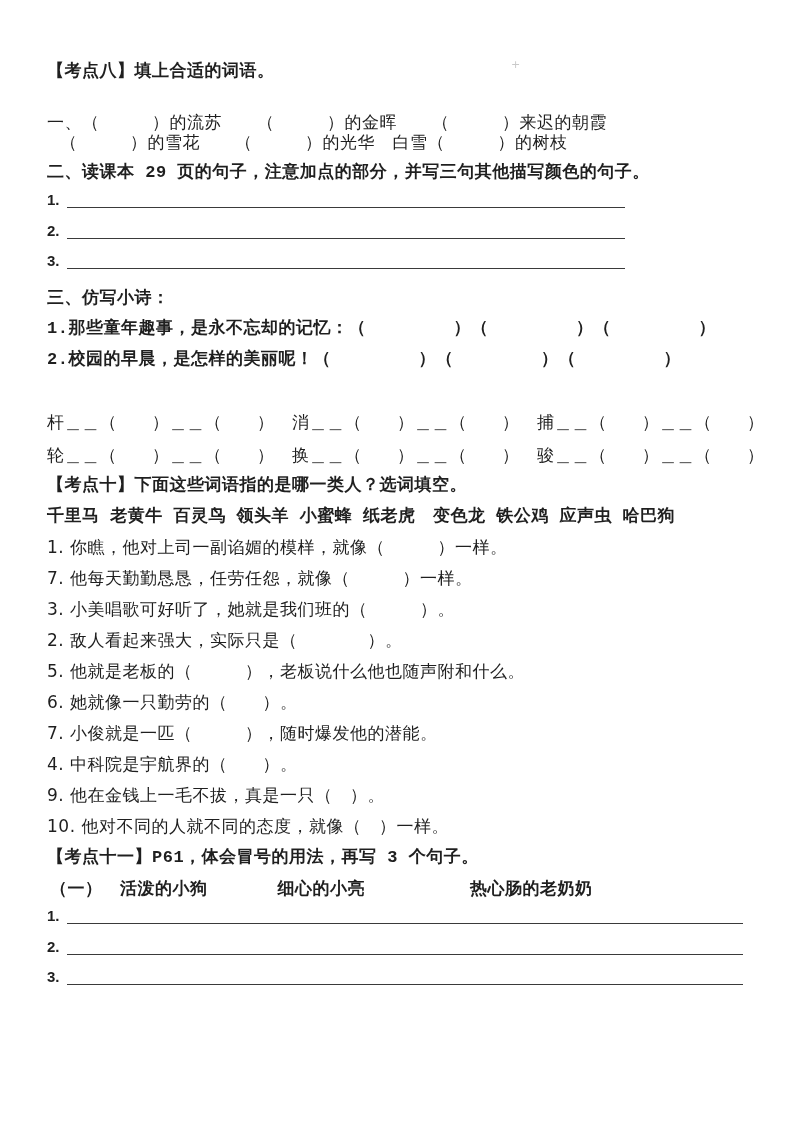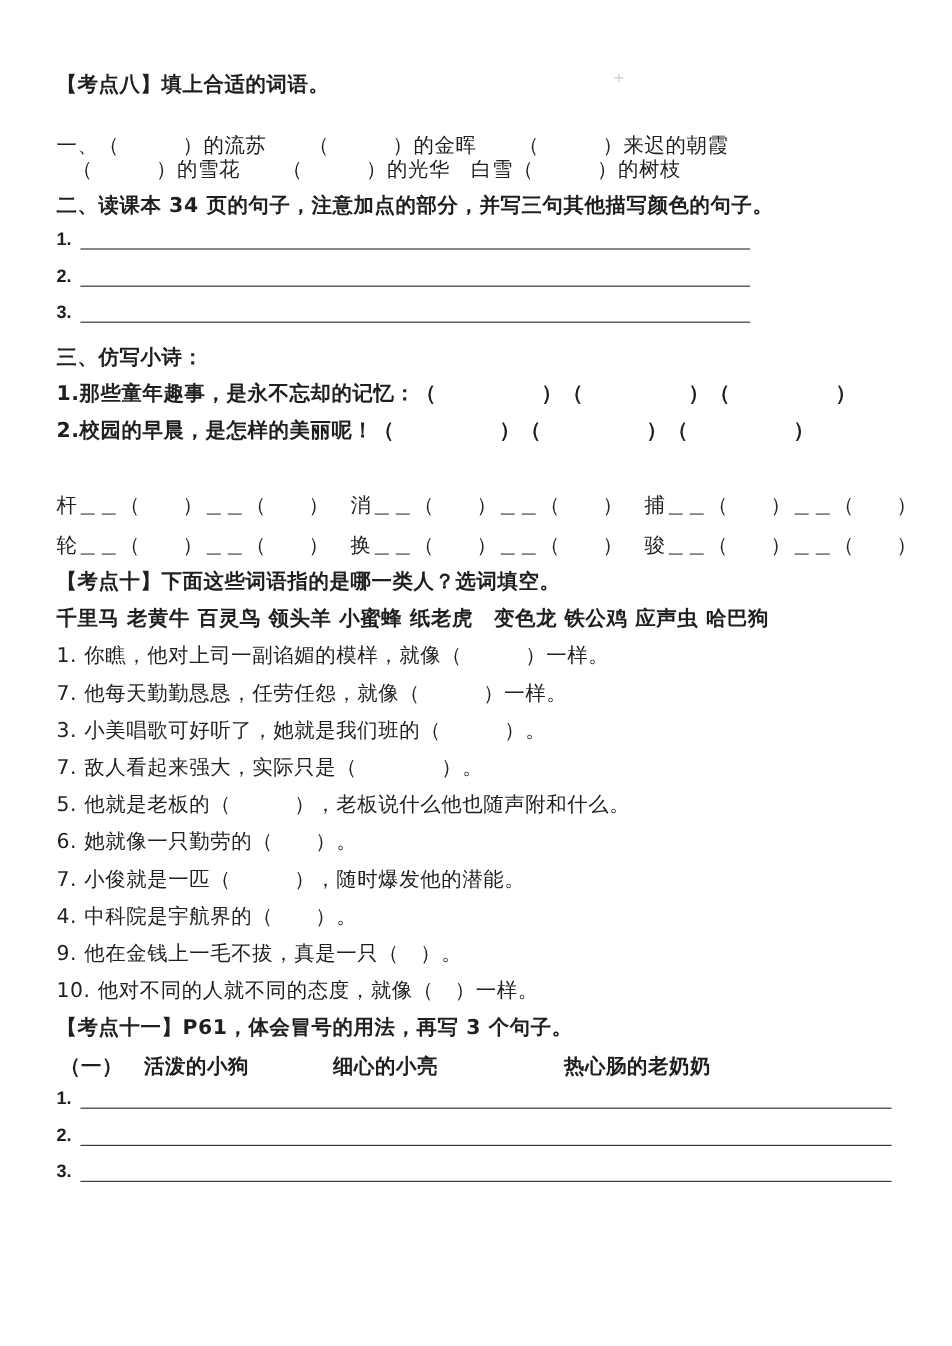--- a/index.html
+++ b/index.html
@@ -5,21 +5,21 @@
   html,body{margin:0;padding:0;}
   body{
     width:793px;height:1122px;background:#ffffff;position:relative;
     font-family:"DejaVu Sans",sans-serif;color:#1f1f1f;overflow:hidden;
   }
   .page{position:absolute;inset:0;background:#ffffff;}
   .t{
     position:absolute;left:47px;font-size:17px;line-height:21px;
     white-space:pre;letter-spacing:.5px;color:#1f1f1f;
   }
-  .b{font-weight:700;}
+  .b{font-weight:700;font-family:Liberation Mono, monospace;}
   .blank-row{
     position:absolute;left:47px;display:flex;align-items:flex-end;gap:7px;
   }
   .num{
     font-family:"Liberation Sans",sans-serif;font-size:15px;line-height:16px;
     color:#1f1f1f;font-weight:700;
   }
   .rule{
     display:inline-block;height:15px;border-bottom:1.6px solid #3a3a3a;
   }
@@ -34,21 +34,21 @@
 <body>
 
 <div class="page">
 
   <span class="artifact">+</span>
 
   <div class="t b" style="top:61px">【考点八】填上合适的词语。</div>
   <div class="t" style="top:112px">一、（　　　）的流苏　　（　　　）的金晖　　（　　　）来迟的朝霞</div>
   <div class="t" style="top:132px;left:60px">（　　　）的雪花　　（　　　）的光华　白雪（　　　）的树枝</div>
 
-  <div class="t b" style="top:162px">二、读课本 34 页的句子，注意加点的部分，并写三句其他描写颜色的句子。</div>
+  <div class="t b" style="top:162px">二、读课本 29 页的句子，注意加点的部分，并写三句其他描写颜色的句子。</div>
 
   <div class="blank-row" style="top:192px">
     <span class="num">1.</span>
     <span class="rule rule-a"></span>
   </div>
   <div class="blank-row" style="top:223px">
     <span class="num">2.</span>
     <span class="rule rule-a"></span>
   </div>
   <div class="blank-row" style="top:253px">
@@ -62,21 +62,21 @@
 
   <div class="t" style="top:412px">杆＿＿（　　）＿＿（　　）　消＿＿（　　）＿＿（　　）　捕＿＿（　　）＿＿（　　）</div>
   <div class="t" style="top:445px">轮＿＿（　　）＿＿（　　）　换＿＿（　　）＿＿（　　）　骏＿＿（　　）＿＿（　　）</div>
 
   <div class="t b" style="top:506px">千里马 老黄牛 百灵鸟 领头羊 小蜜蜂 纸老虎　变色龙 铁公鸡 应声虫 哈巴狗</div>
   <div class="t b" style="top:475px">【考点十】下面这些词语指的是哪一类人？选词填空。</div>
 
   <div class="t" style="top:537px">1. 你瞧，他对上司一副谄媚的模样，就像（　　　）一样。</div>
   <div class="t" style="top:568px">7. 他每天勤勤恳恳，任劳任怨，就像（　　　）一样。</div>
   <div class="t" style="top:599px">3. 小美唱歌可好听了，她就是我们班的（　　　）。</div>
-  <div class="t" style="top:630px">7. 敌人看起来强大，实际只是（　　　　）。</div>
+  <div class="t" style="top:630px">2. 敌人看起来强大，实际只是（　　　　）。</div>
   <div class="t" style="top:661px">5. 他就是老板的（　　　），老板说什么他也随声附和什么。</div>
   <div class="t" style="top:692px">6. 她就像一只勤劳的（　　）。</div>
   <div class="t" style="top:723px">7. 小俊就是一匹（　　　），随时爆发他的潜能。</div>
   <div class="t" style="top:754px">4. 中科院是宇航界的（　　）。</div>
   <div class="t" style="top:785px">9. 他在金钱上一毛不拔，真是一只（　）。</div>
   <div class="t" style="top:816px">10. 他对不同的人就不同的态度，就像（　）一样。</div>
 
   <div class="t b" style="top:847px">【考点十一】P61，体会冒号的用法，再写 3 个句子。</div>
   <div class="t b" style="top:879px;left:50px">（一）　活泼的小狗　　　　细心的小亮　　　　　　热心肠的老奶奶</div>
 

